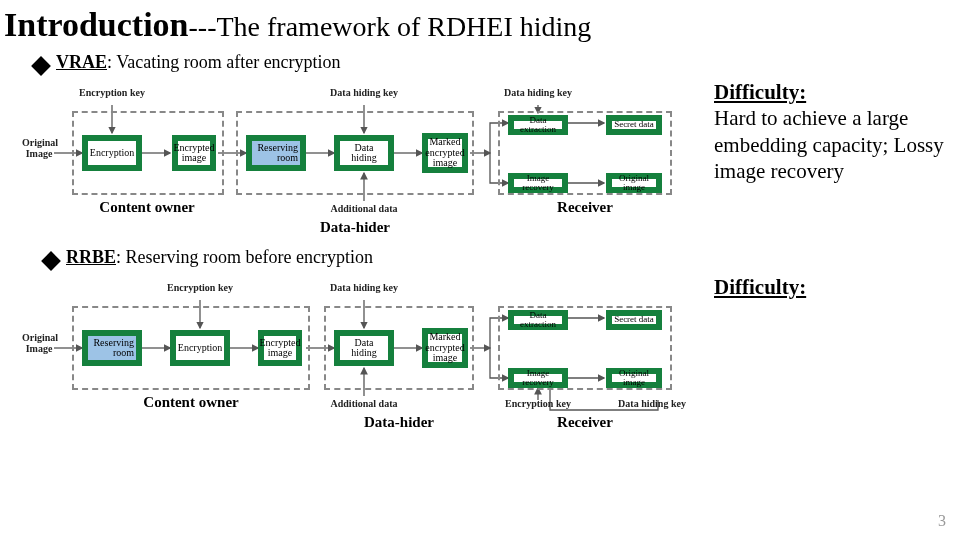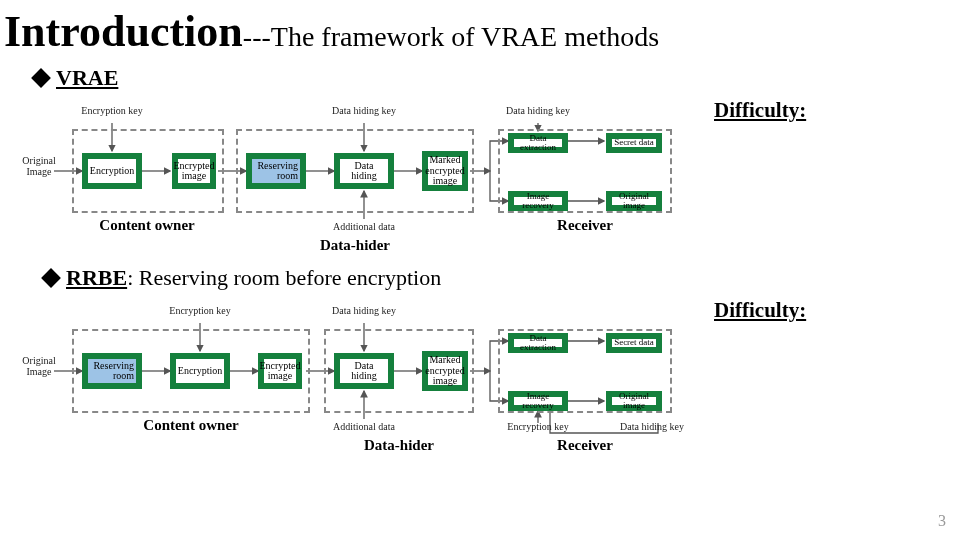--- a/index.html
+++ b/index.html
@@ -3,22 +3,22 @@
 <meta charset="utf-8">
 <style>
   * { box-sizing: border-box; margin: 0; padding: 0; }
   body {
     width: 960px; height: 540px;
     font-family: "Times New Roman", Times, serif;
     color: #000; background: #fff;
     position: relative;
   }
   .title { font-size: 28px; padding: 6px 4px 2px 4px; }
-  .title .lead { font-weight: bold; font-size: 44px; }
-  .bullet { font-size: 22px; padding: 6px 0 2px 34px; display: flex; align-items: center; }
+  .title .lead { font-weight: bold; font-size: 34px; }
+  .bullet { font-size: 18px; padding: 6px 0 2px 34px; display: flex; align-items: flex-end; }
   .bullet .diamond {
     width: 14px; height: 14px; background: #000;
     transform: rotate(45deg); margin-right: 8px; flex: none;
   }
   .bullet .acronym { font-weight: bold; text-decoration: underline; }
   .row { display: flex; align-items: flex-start; padding-left: 22px; }
   .diagram { flex: none; }
   .difficulty {
     font-size: 21px; line-height: 1.25;
     padding-left: 12px; padding-top: 4px;
@@ -31,35 +31,36 @@
     border: 2px dashed #888; position: absolute;
   }
   .box {
     border: 6px solid #15803d; position: absolute;
     font-size: 10px; line-height: 1.05;
     display: flex; align-items: center; justify-content: center;
     text-align: center; background: #fff;
     padding: 1px 2px;
   }
   .box.hl { background: #9dc3e6; text-align: right; }
-  .lab { position: absolute; font-size: 10px; color: #222; text-align: center; }
+  .lab { position: absolute; font-size: 10px; color: #222; text-align: center; font-weight: bold; }
   .rolelab { position: absolute; font-size: 15px; font-weight: bold; text-align: center; }
   svg.arrows { position: absolute; left:0; top:0; }
   .arrow { stroke:#555; stroke-width:1.3; fill:none; marker-end:url(#ah); }
 </style>
 </head>
 <body>
 
 <div class="title">
-  <span class="lead">Introduction</span><span>---</span><span>The framework of VRAE methods</span>
+  <span class="lead">Introduction</span><span>---</span><span>The framework of RDHEI hiding</span>
 </div>
 
 <div class="bullet">
   <span class="diamond"></span>
   <span class="acronym">VRAE</span>
+  <span>: Vacating room after encryption</span>
 </div>
 
 <div class="row">
   <div class="diagram" style="position:relative; width:680px; height:160px;">
     <svg class="arrows" width="680" height="160">
       <defs>
           <marker id="ah" markerWidth="6" markerHeight="6" refX="5" refY="3" orient="auto">
             <path d="M0,0 L6,3 L0,6 z" fill="#555"></path>
           </marker>
         </defs>
@@ -100,20 +101,21 @@
     <div class="group" style="left:476px; top:36px; width:174px; height:84px;"></div>
     <div class="lab" style="left:476px; top:12px; width:80px;">Data hiding key</div>
     <div class="box" style="left:486px; top:40px; width:60px; height:20px; font-size:9px;">Data extraction</div>
     <div class="box" style="left:486px; top:98px; width:60px; height:20px; font-size:9px;">Image recovery</div>
     <div class="box" style="left:584px; top:40px; width:56px; height:20px; font-size:9px;">Secret data</div>
     <div class="box" style="left:584px; top:98px; width:56px; height:20px; font-size:9px;">Original image</div>
     <div class="rolelab" style="left:476px; top:124px; width:174px;">Receiver</div>
   </div>
   <div class="difficulty">
     <span class="dlabel">Difficulty:</span><br>
+    <span>Hard to achieve a large embedding capacity; Lossy image recovery</span>
   </div>
 </div>
 
 <div class="bullet" style="margin-top:6px;padding-left:44px;">
   <span class="diamond"></span>
   <span class="acronym">RRBE</span>
   <span>: Reserving room before encryption</span>
 </div>
 
 <div class="row">

